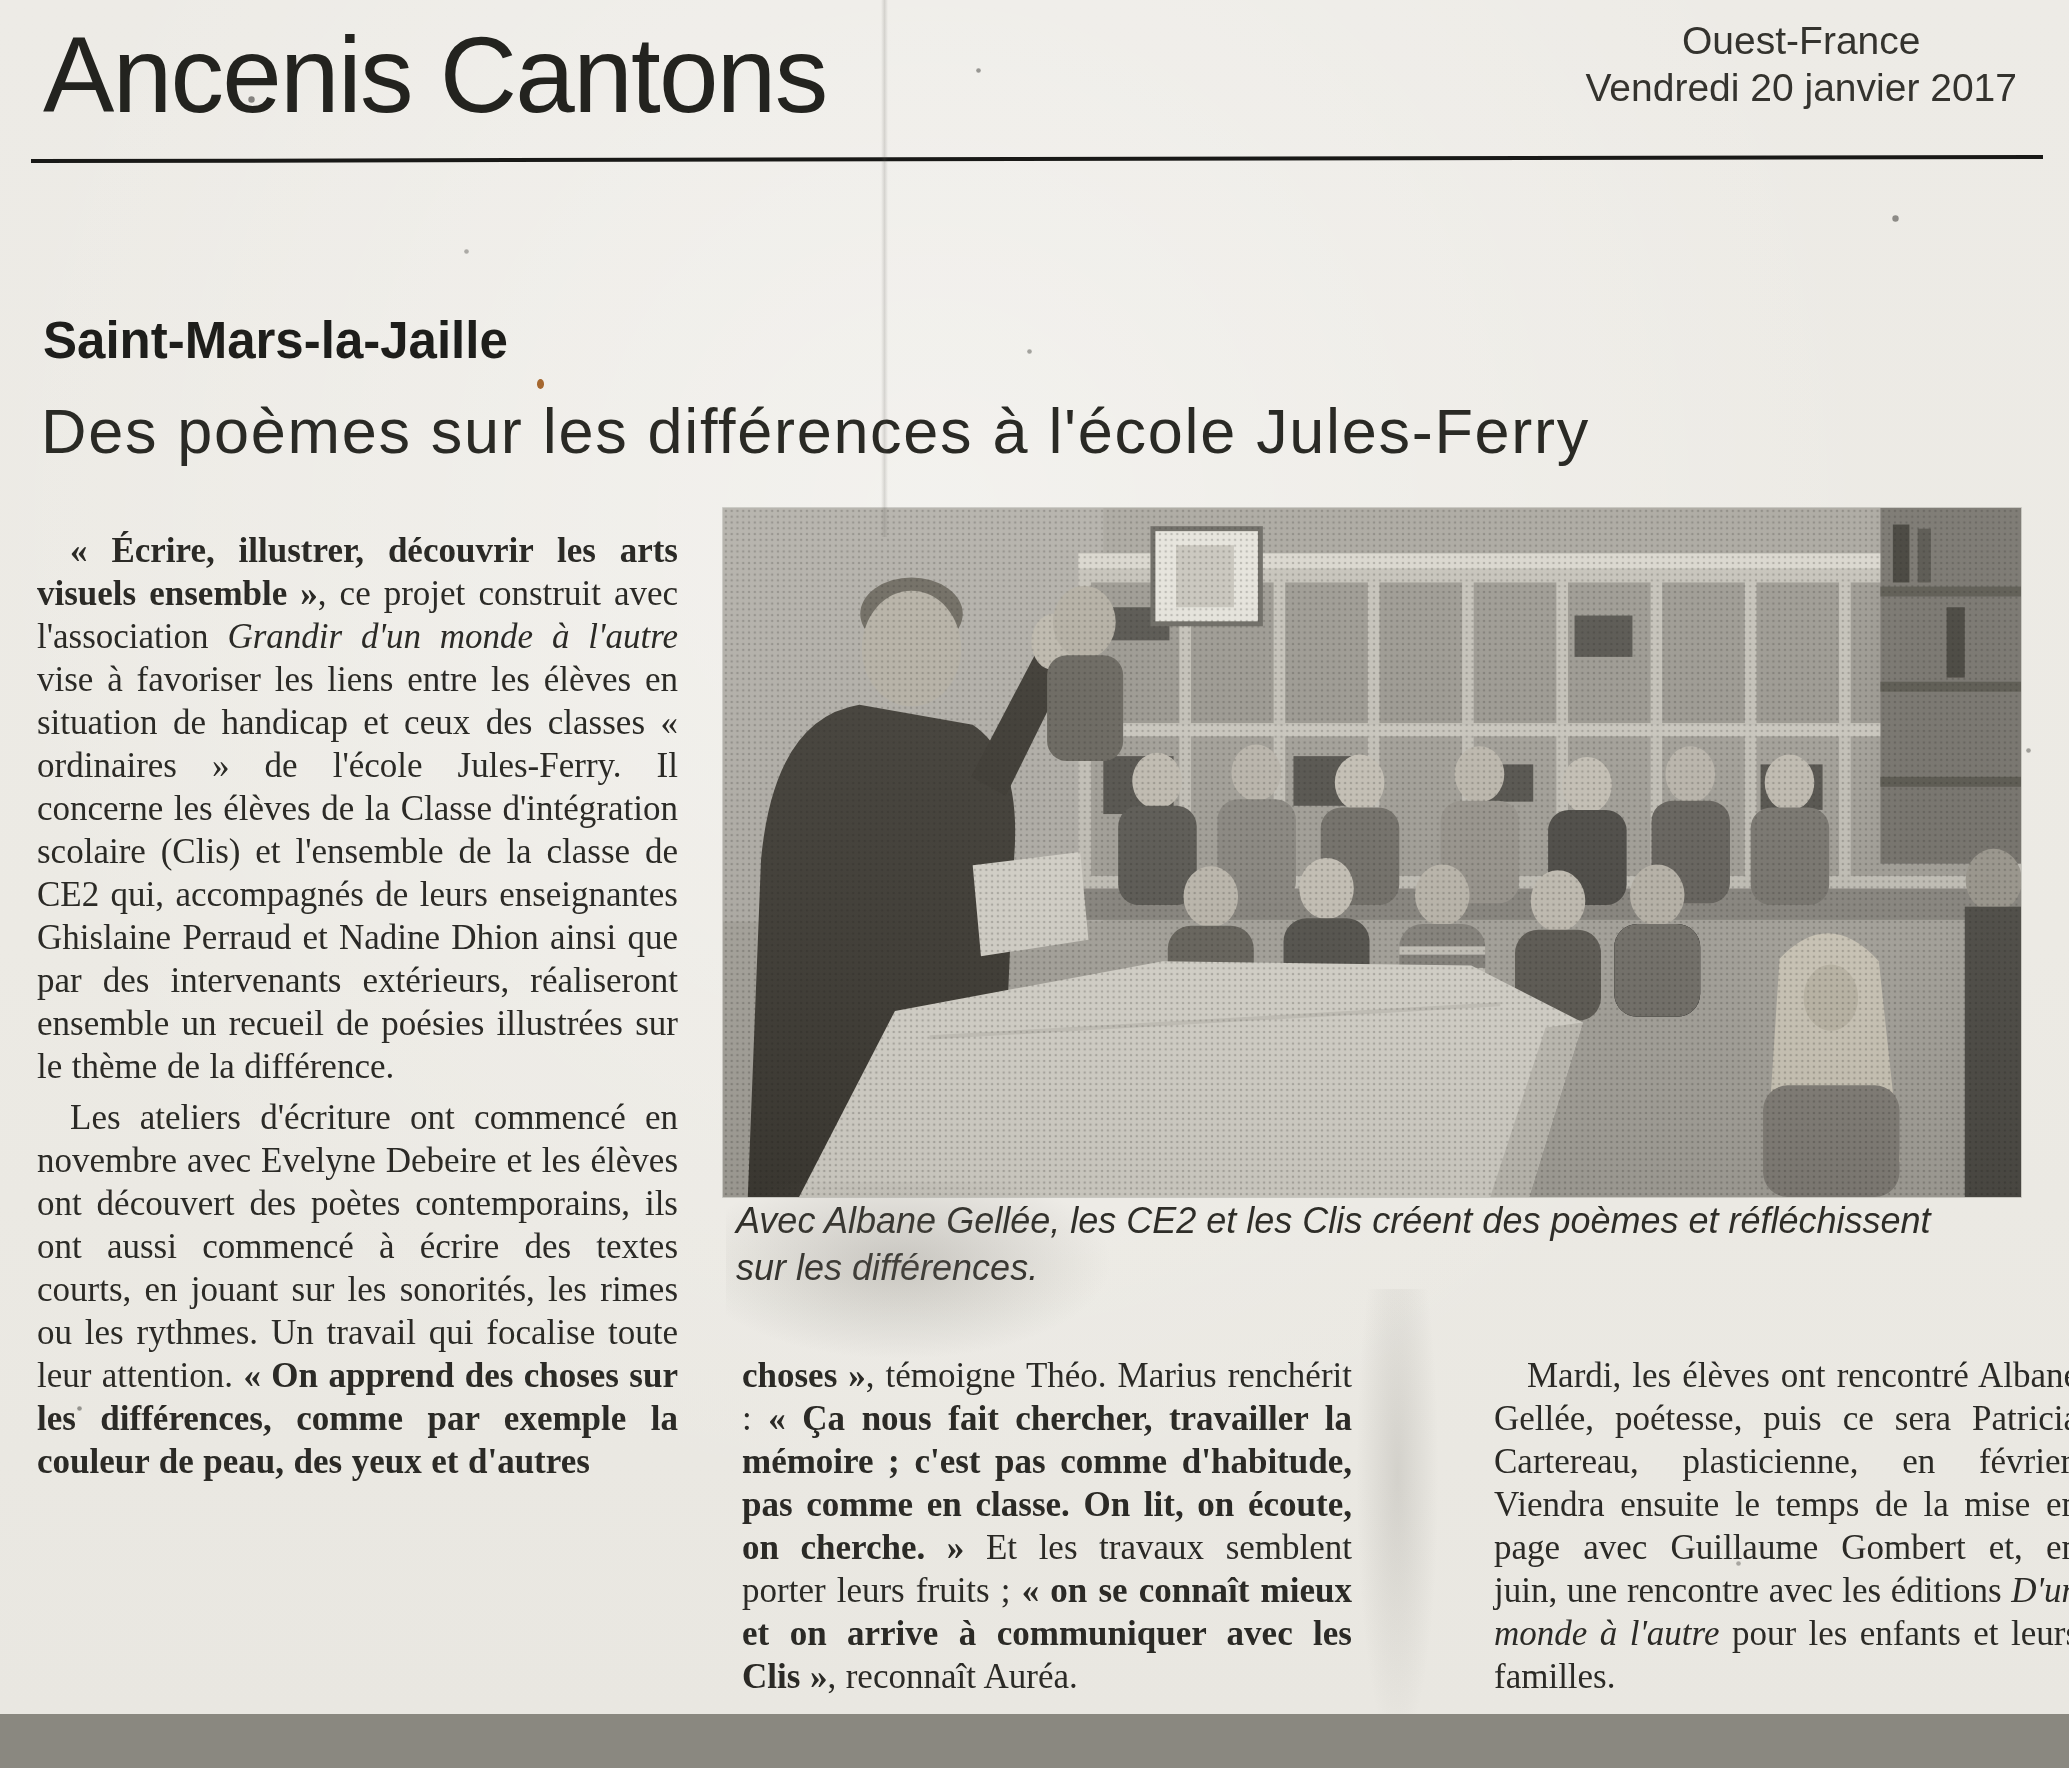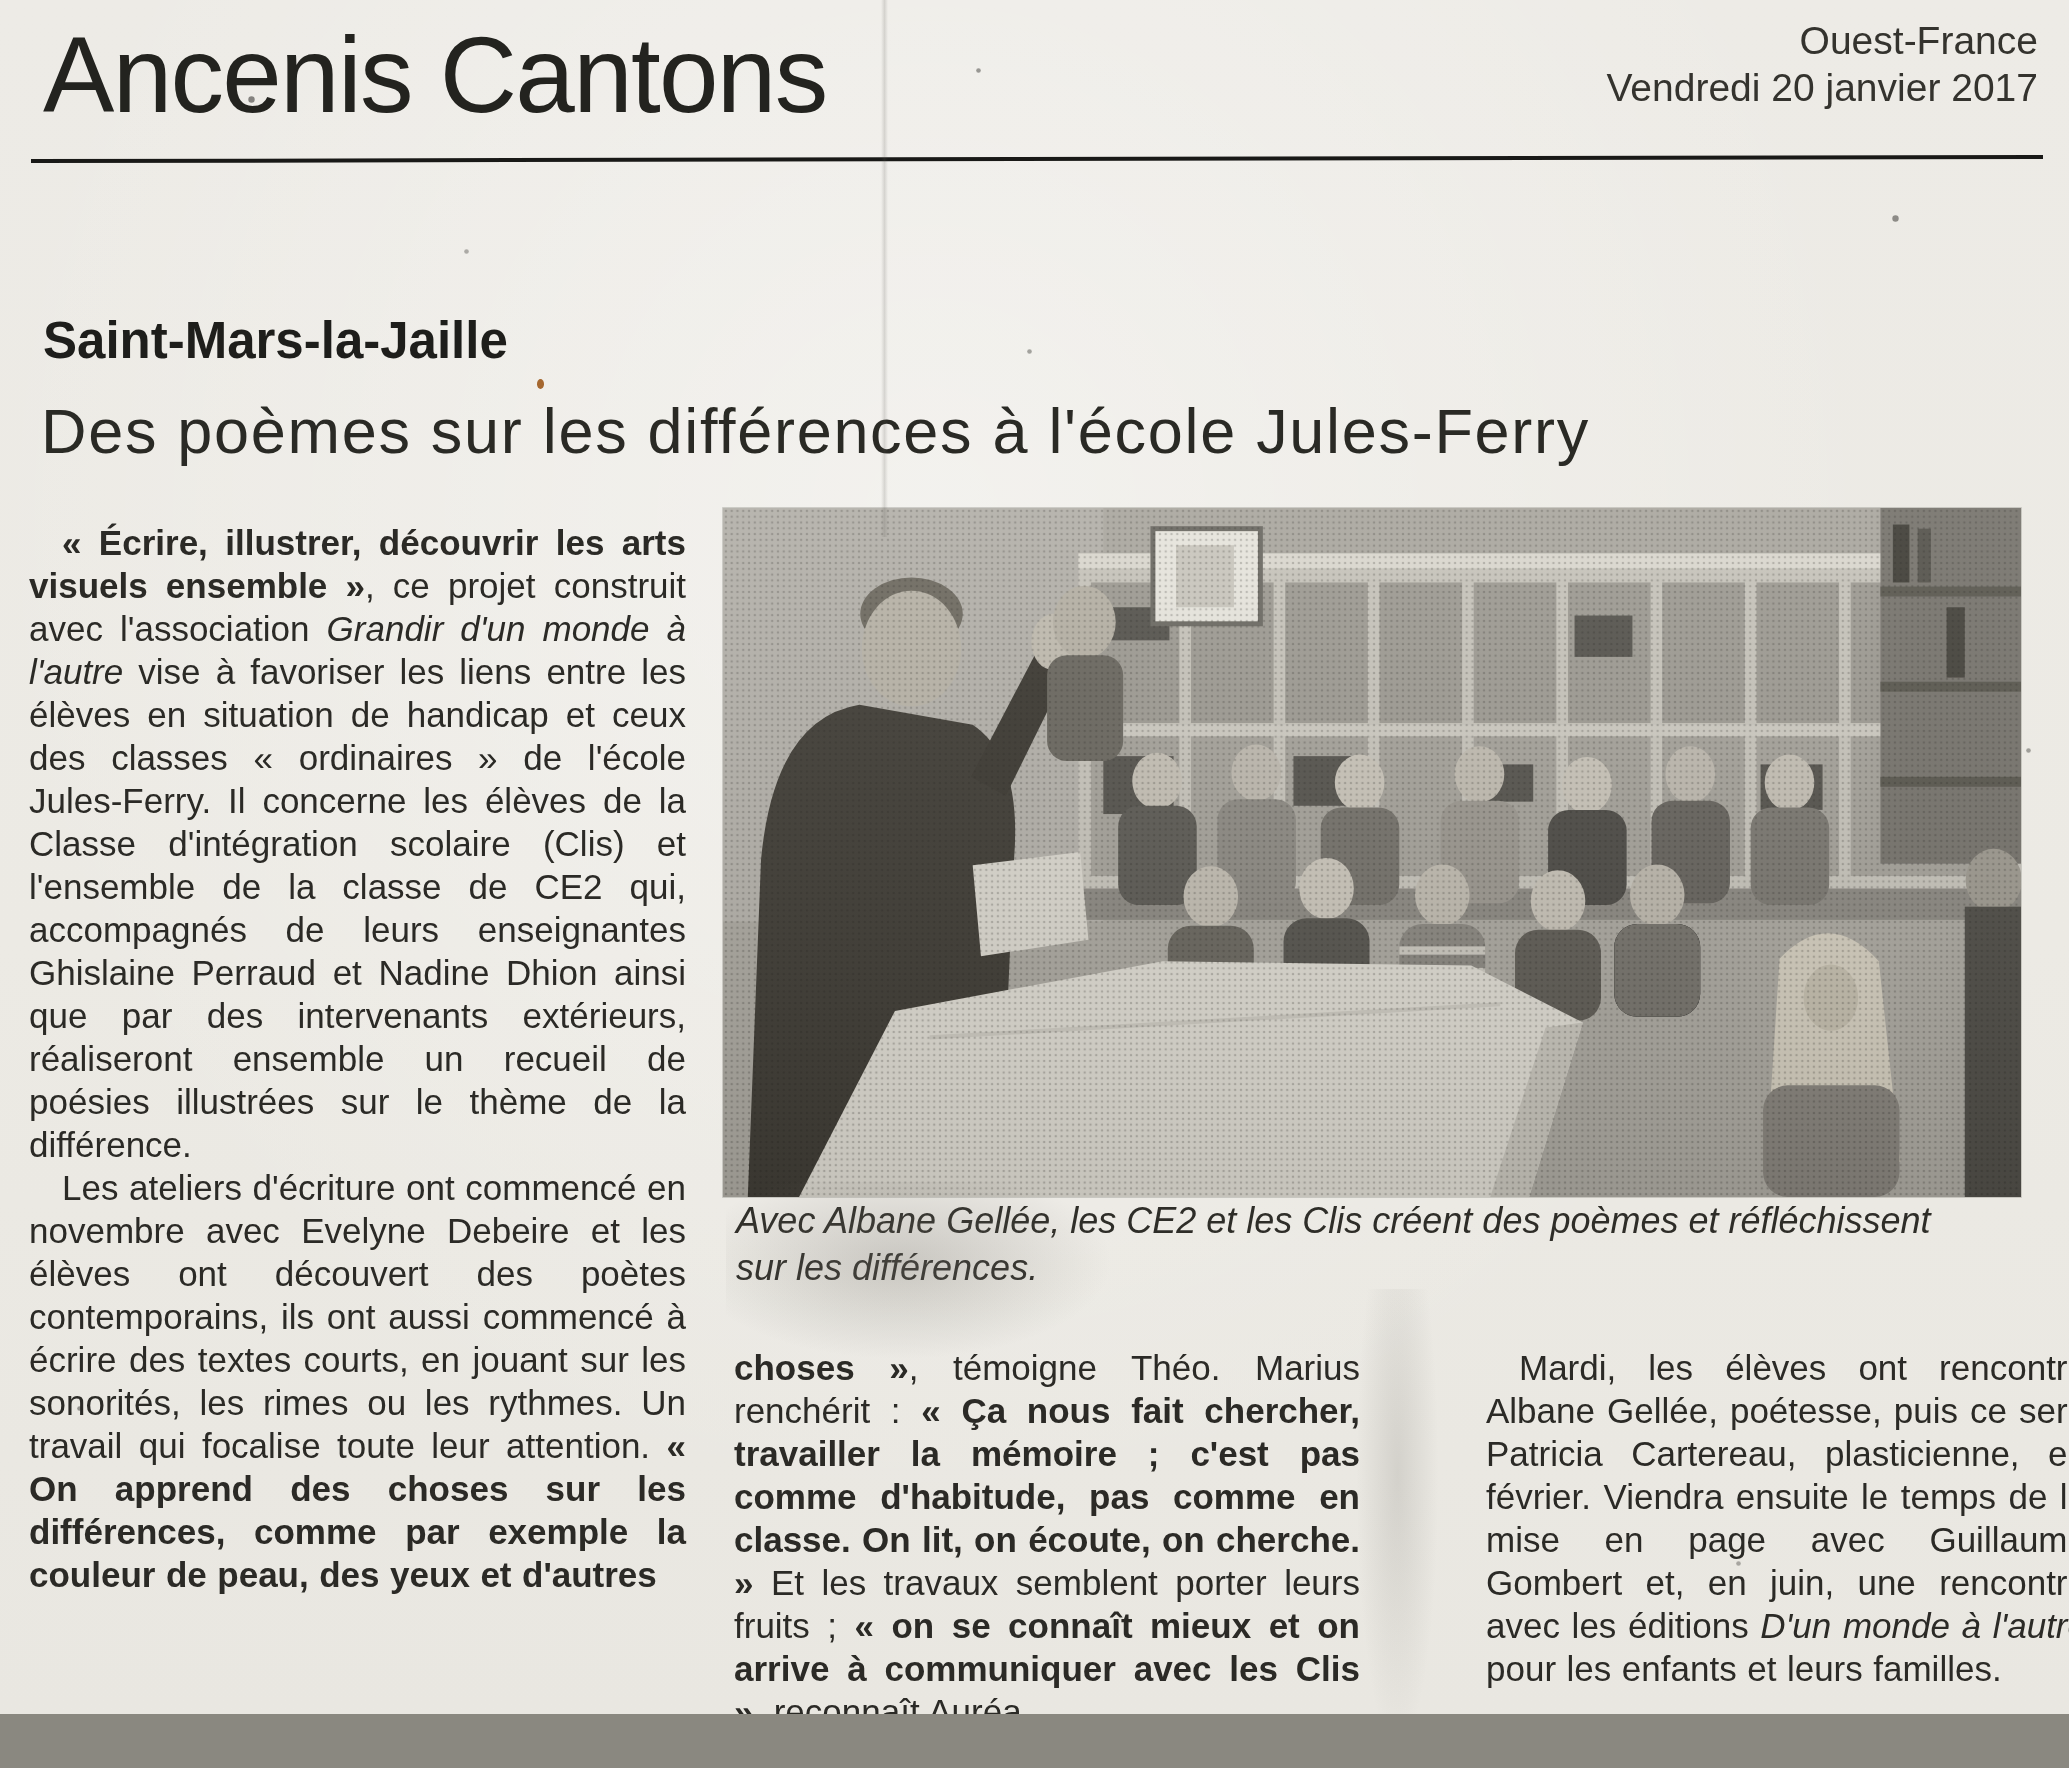--- a/index.html
+++ b/index.html
@@ -13,22 +13,22 @@
     font-family:"Liberation Sans","DejaVu Sans",sans-serif;
     color:#2b2a26;
   }
   
   .masthead-title{
     position:absolute;left:43px;top:21.5px;
     font-size:107px;line-height:1;font-weight:400;letter-spacing:-1.7px;
     color:#23231f;
   }
   .masthead-meta{
-    position:absolute;right:32px;top:16.5px;
-    text-align:right;font-size:39px;line-height:47px;color:#34332e;
+    position:absolute;right:53px;top:16.5px;
+    text-align:center;font-size:39px;line-height:47px;color:#34332e;
   }
   .masthead-rule{
     position:absolute;left:31px;top:157px;width:2012px;height:4.1px;
     background:#191917;transform:rotate(-0.12deg);
   }
   
   .kicker{
     position:absolute;left:43px;top:311px;
     font-size:51px;font-weight:700;letter-spacing:0;color:#1e1e1b;
   }
@@ -37,21 +37,21 @@
     font-size:63px;font-weight:400;letter-spacing:1.7px;color:#2a2a25;
     white-space:nowrap;
   }
   
   .bodycol{
     position:absolute;
     font-size:35px;line-height:43px;
     text-align:justify;color:#2b2a26;
     word-spacing:0.8px;
   }
-  .bodycol p{margin:0;}
+  .bodycol p{margin:8px;font-family:Liberation Serif, serif;}
   .col-left{left:29px;top:521px;width:657px;}
   .col-mid{left:734px;top:1346px;width:626px;}
   .col-right{left:1486px;top:1346px;width:601px;}
   .ind{text-indent:33px;}
   .b{font-weight:700;}
   .i{font-style:italic;}
   
   .photo{
     position:absolute;left:723px;top:508px;width:1298px;height:689px;
     box-shadow:0 0 0 0.8px rgba(60,58,52,.25);

